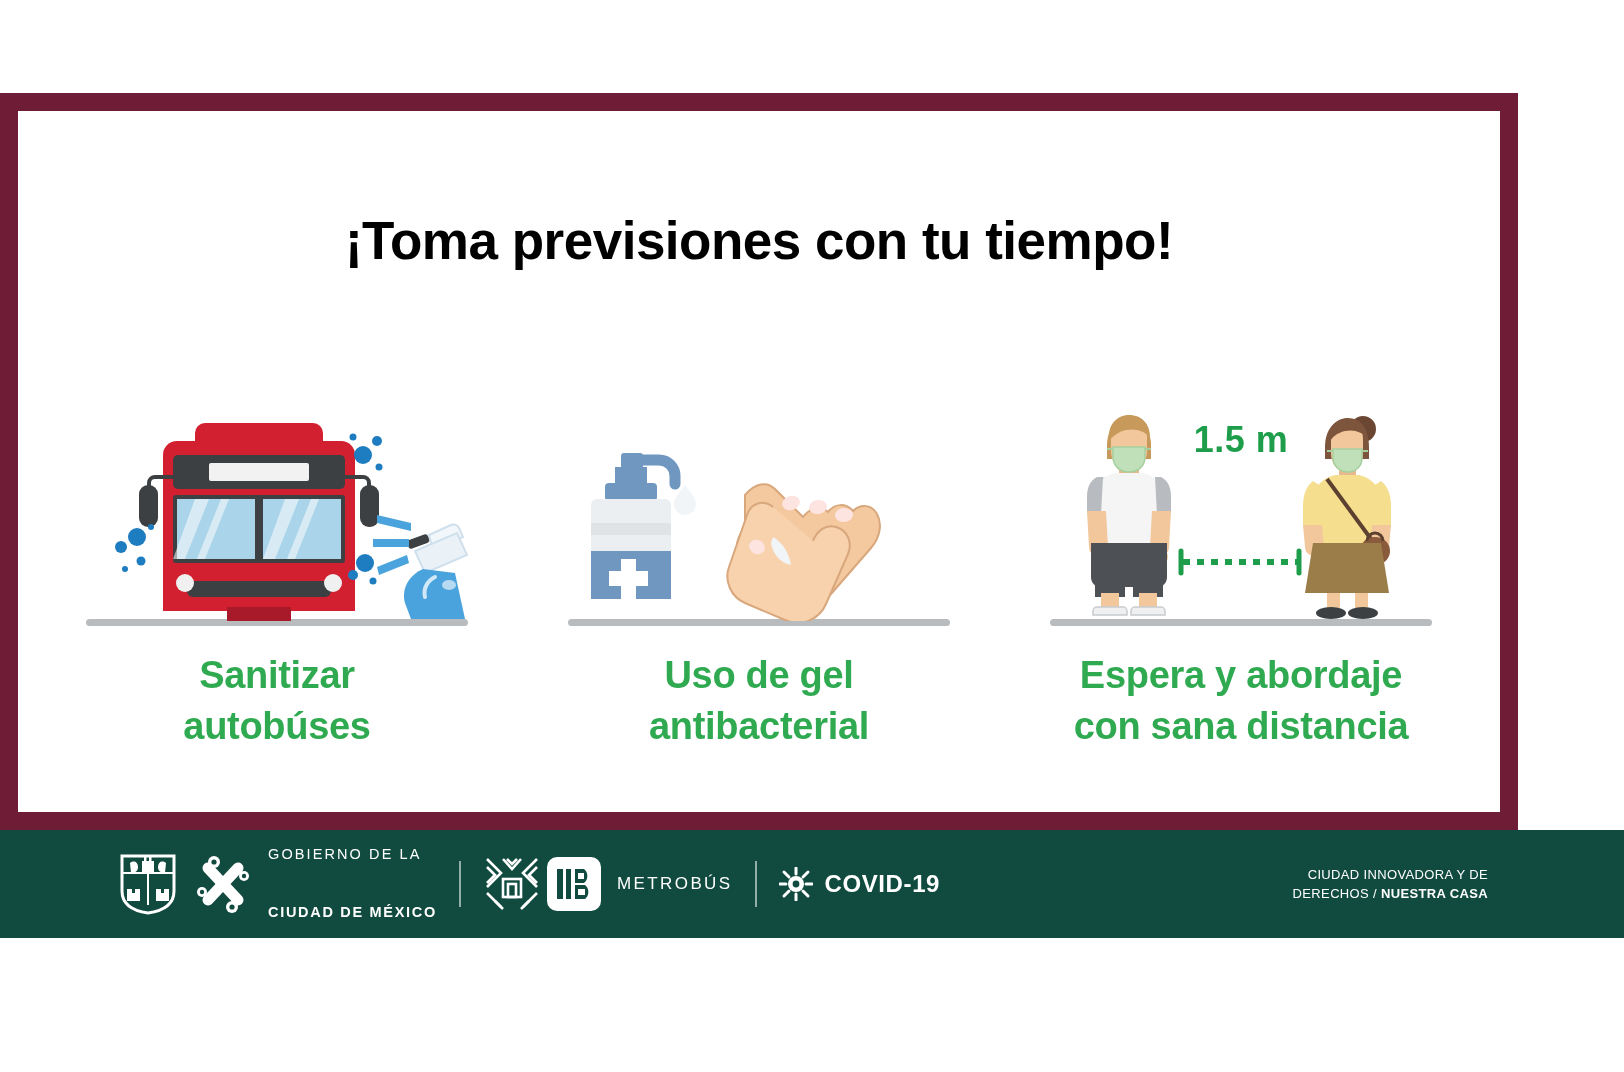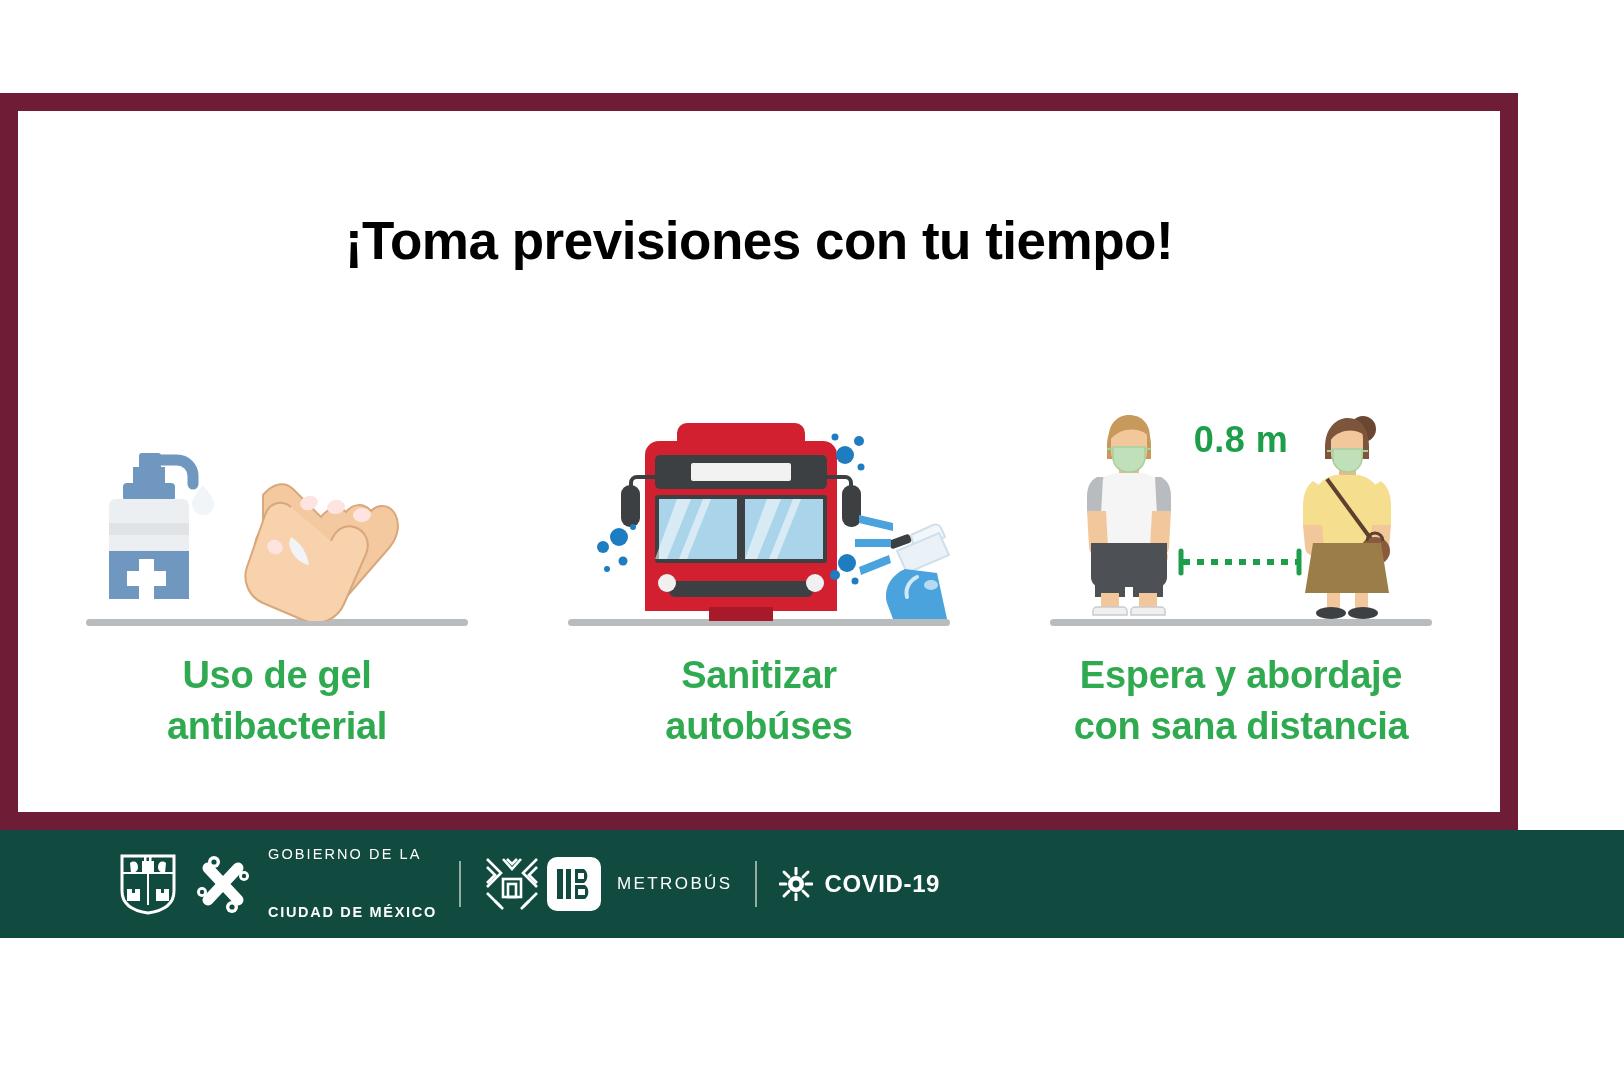--- a/index.html
+++ b/index.html
@@ -179,57 +179,20 @@
 
 <div id="poster">
 
   <div class="frame">
     <div class="frame-inner">
 
       <div class="headline">¡Toma previsiones con tu tiempo!</div>
 
 
       <div class="panels">
-
-        <div class="panel">
-          <div class="art">
-            <svg viewBox="0 0 400 210" xmlns="http://www.w3.org/2000/svg">
-
-              <path d="M72 49 h28 a16 16 0 0 1 16 16 v8" fill="none" stroke="#6f97bf" stroke-width="11" stroke-linecap="round"></path>
-              <rect x="62" y="42" width="22" height="16" rx="3" fill="#6f97bf"></rect>
-
-              <rect x="56" y="56" width="32" height="22" fill="#6f97bf"></rect>
-              <rect x="46" y="72" width="52" height="18" rx="4" fill="#6f97bf"></rect>
-
-              <path d="M38 88 h68 a6 6 0 0 1 6 6 v94 H32 V94 a6 6 0 0 1 6 -6 z" fill="#eceff1"></path>
-              <rect x="32" y="112" width="80" height="12" fill="#dfe3e6"></rect>
-              <rect x="32" y="140" width="80" height="48" fill="#6f97bf"></rect>
-              <rect x="62" y="148" width="15" height="42" fill="#ffffff"></rect>
-              <rect x="50" y="160" width="39" height="15" fill="#ffffff"></rect>
-
-              <path d="M126 74 c7 9 11 14 11 19 a11 11 0 0 1 -22 0 c0 -5 4 -10 11 -19 z" fill="#f2f5f7"></path>
-
-              <path d="M186 84 c10 -12 22 -14 30 -6 l28 28 c8 -10 18 -12 25 -5 c7 -9 18 -9 25 -1 c8 -8 19 -6 24 3 c5 9 4 22 -6 34 l-40 46 c-12 14 -34 16 -48 4 l-36 -30 c-12 -10 -14 -27 -2 -40 z" fill="#f4c9a0" stroke="#d9a77c" stroke-width="2"></path>
-
-              <path d="M214 96 c-10 -8 -22 -4 -26 8 l-18 52 c-5 14 2 30 16 36 l40 17 c16 7 34 0 41 -16 l22 -50 c5 -12 -1 -24 -12 -27 c-11 -3 -19 4 -23 14" fill="#f7d2ad" stroke="#d9a77c" stroke-width="2"></path>
-
-              <ellipse cx="232" cy="92" rx="9" ry="7" fill="#fde4e0" transform="rotate(-18 232 92)"></ellipse>
-              <ellipse cx="259" cy="96" rx="9" ry="7" fill="#fde4e0" transform="rotate(-10 259 96)"></ellipse>
-              <ellipse cx="285" cy="104" rx="9" ry="7" fill="#fde4e0" transform="rotate(-4 285 104)"></ellipse>
-              <ellipse cx="198" cy="136" rx="8" ry="7" fill="#fde4e0" transform="rotate(28 198 136)"></ellipse>
-
-              <path d="M214 126 c10 6 16 16 18 28 c-10 -2 -18 -10 -20 -22 z" fill="#f2f5f7"></path>
-            </svg>
-          </div>
-          <div class="ground"></div>
-          <div class="caption">
-            <span>Uso de gel</span>
-            <span class="l2">antibacterial</span>
-          </div>
-        </div>
 
         <div class="panel">
           <div class="art">
             <svg viewBox="0 0 400 210" xmlns="http://www.w3.org/2000/svg">
 
               <path d="M128 12 h108 a10 10 0 0 1 10 10 v18 H118 V22 a10 10 0 0 1 10 -10 z" fill="#d32030"></path>
 
               <path d="M100 30 h164 a14 14 0 0 1 14 14 v156 H86 V44 a14 14 0 0 1 14 -14 z" fill="#d32030"></path>
 
               <rect x="96" y="44" width="172" height="34" rx="5" fill="#3c4043"></rect>
@@ -288,20 +251,57 @@
           <div class="caption">
             <span>Sanitizar</span>
             <span class="l2">autobúses</span>
           </div>
         </div>
 
         <div class="panel">
           <div class="art">
             <svg viewBox="0 0 400 210" xmlns="http://www.w3.org/2000/svg">
 
+              <path d="M72 49 h28 a16 16 0 0 1 16 16 v8" fill="none" stroke="#6f97bf" stroke-width="11" stroke-linecap="round"></path>
+              <rect x="62" y="42" width="22" height="16" rx="3" fill="#6f97bf"></rect>
+
+              <rect x="56" y="56" width="32" height="22" fill="#6f97bf"></rect>
+              <rect x="46" y="72" width="52" height="18" rx="4" fill="#6f97bf"></rect>
+
+              <path d="M38 88 h68 a6 6 0 0 1 6 6 v94 H32 V94 a6 6 0 0 1 6 -6 z" fill="#eceff1"></path>
+              <rect x="32" y="112" width="80" height="12" fill="#dfe3e6"></rect>
+              <rect x="32" y="140" width="80" height="48" fill="#6f97bf"></rect>
+              <rect x="62" y="148" width="15" height="42" fill="#ffffff"></rect>
+              <rect x="50" y="160" width="39" height="15" fill="#ffffff"></rect>
+
+              <path d="M126 74 c7 9 11 14 11 19 a11 11 0 0 1 -22 0 c0 -5 4 -10 11 -19 z" fill="#f2f5f7"></path>
+
+              <path d="M186 84 c10 -12 22 -14 30 -6 l28 28 c8 -10 18 -12 25 -5 c7 -9 18 -9 25 -1 c8 -8 19 -6 24 3 c5 9 4 22 -6 34 l-40 46 c-12 14 -34 16 -48 4 l-36 -30 c-12 -10 -14 -27 -2 -40 z" fill="#f4c9a0" stroke="#d9a77c" stroke-width="2"></path>
+
+              <path d="M214 96 c-10 -8 -22 -4 -26 8 l-18 52 c-5 14 2 30 16 36 l40 17 c16 7 34 0 41 -16 l22 -50 c5 -12 -1 -24 -12 -27 c-11 -3 -19 4 -23 14" fill="#f7d2ad" stroke="#d9a77c" stroke-width="2"></path>
+
+              <ellipse cx="232" cy="92" rx="9" ry="7" fill="#fde4e0" transform="rotate(-18 232 92)"></ellipse>
+              <ellipse cx="259" cy="96" rx="9" ry="7" fill="#fde4e0" transform="rotate(-10 259 96)"></ellipse>
+              <ellipse cx="285" cy="104" rx="9" ry="7" fill="#fde4e0" transform="rotate(-4 285 104)"></ellipse>
+              <ellipse cx="198" cy="136" rx="8" ry="7" fill="#fde4e0" transform="rotate(28 198 136)"></ellipse>
+
+              <path d="M214 126 c10 6 16 16 18 28 c-10 -2 -18 -10 -20 -22 z" fill="#f2f5f7"></path>
+            </svg>
+          </div>
+          <div class="ground"></div>
+          <div class="caption">
+            <span>Uso de gel</span>
+            <span class="l2">antibacterial</span>
+          </div>
+        </div>
+
+        <div class="panel">
+          <div class="art">
+            <svg viewBox="0 0 400 210" xmlns="http://www.w3.org/2000/svg">
+
               <g>
 
                 <path d="M66 66 c-12 2 -18 12 -18 24 v34 h12 V78 z" fill="#9aa0a6"></path>
                 <path d="M104 66 c12 2 18 12 18 24 v34 h-12 V78 z" fill="#9aa0a6"></path>
 
                 <path d="M66 34 c0 -16 10 -24 22 -24 c13 0 22 9 22 24 v14 h-44 z" fill="#c79a5b"></path>
 
                 <rect x="78" y="48" width="20" height="16" fill="#e8b98c"></rect>
 
                 <path d="M70 26 c0 -12 8 -20 18 -20 c10 0 18 8 18 20 v14 c0 12 -8 20 -18 20 c-10 0 -18 -8 -18 -20 z" fill="#f3c79c"></path>
@@ -365,21 +365,21 @@
                 <ellipse cx="290" cy="202" rx="15" ry="6" fill="#3c4043"></ellipse>
                 <ellipse cx="322" cy="202" rx="15" ry="6" fill="#3c4043"></ellipse>
               </g>
 
               <g>
                 <line x1="140" y1="140" x2="140" y2="162" stroke="#1e9e4a" stroke-width="5" stroke-linecap="round"></line>
                 <line x1="258" y1="140" x2="258" y2="162" stroke="#1e9e4a" stroke-width="5" stroke-linecap="round"></line>
                 <line x1="142" y1="151" x2="256" y2="151" stroke="#1e9e4a" stroke-width="6" stroke-dasharray="7 7"></line>
               </g>
             </svg>
-            <div style="position:absolute;left:126px;top:8px;width:148px;text-align:center;font-size:36px;font-weight:bold;color:#1e9e4a;letter-spacing:0.5px;">0.8 m</div>
+            <div style="position:absolute;left:126px;top:8px;width:148px;text-align:center;font-size:36px;font-weight:bold;color:#1e9e4a;letter-spacing:0.5px;">1.5 m</div>
           </div>
           <div class="ground"></div>
           <div class="caption">
             <span>Espera y abordaje</span>
             <span class="l2">con sana distancia</span>
           </div>
         </div>
 
       </div>
     </div>
@@ -475,15 +475,19 @@
           <line x1="10" y1="10" x2="5" y2="5"></line>
             <line x1="24" y1="24" x2="29" y2="29"></line>
           <line x1="24" y1="10" x2="29" y2="5"></line>
             <line x1="10" y1="24" x2="5" y2="29"></line>
         </g>
       </svg>
 
       <div class="covid-word">COVID-19</div>
     </div>
 
+    <div class="footer-right">
+      <div>CIUDAD INNOVADORA Y DE</div>
+      <div><span>DERECHOS / </span><span class="b">NUESTRA CASA</span></div>
+    </div>
 
   </div>
 </div>
 
 </body></html>

